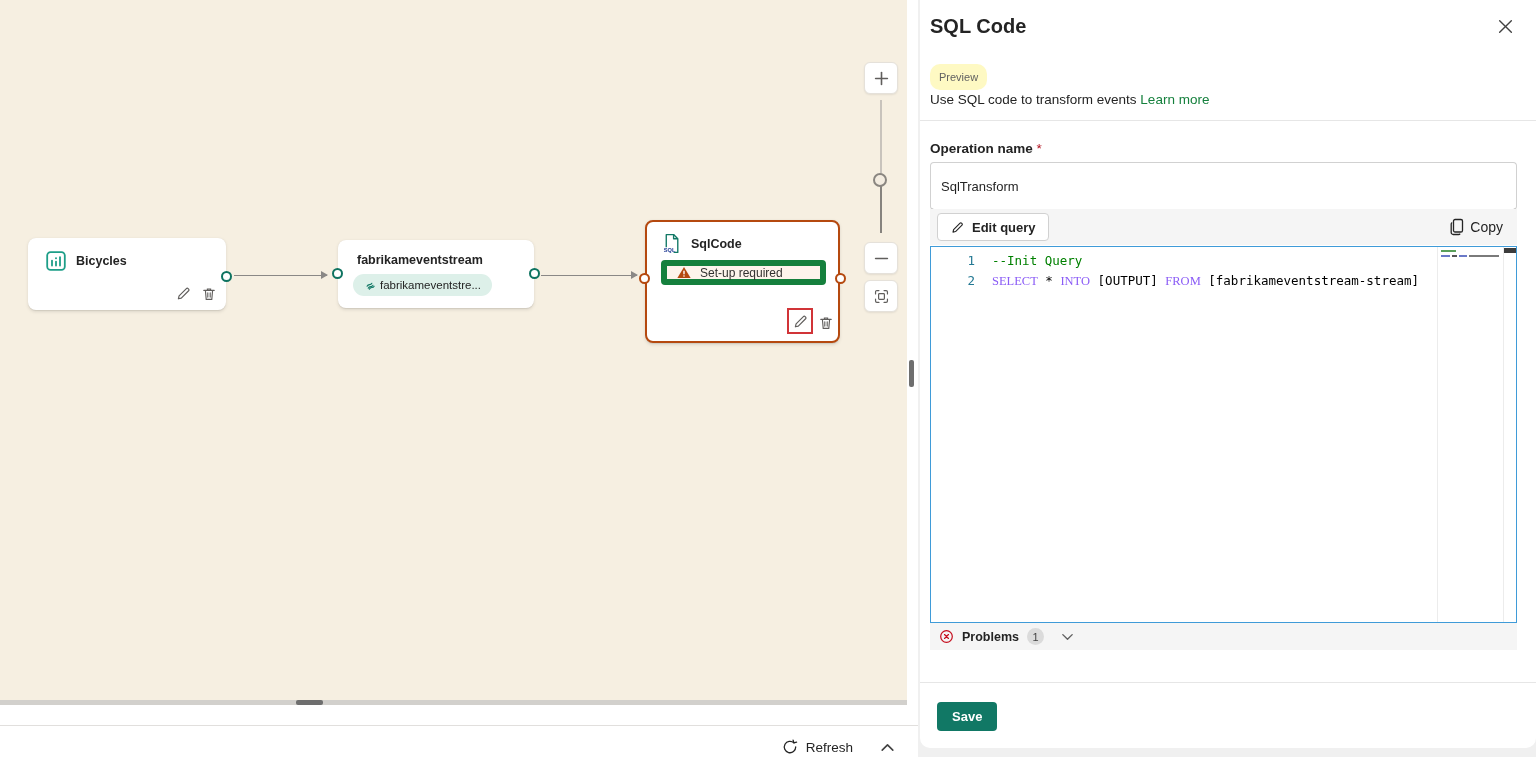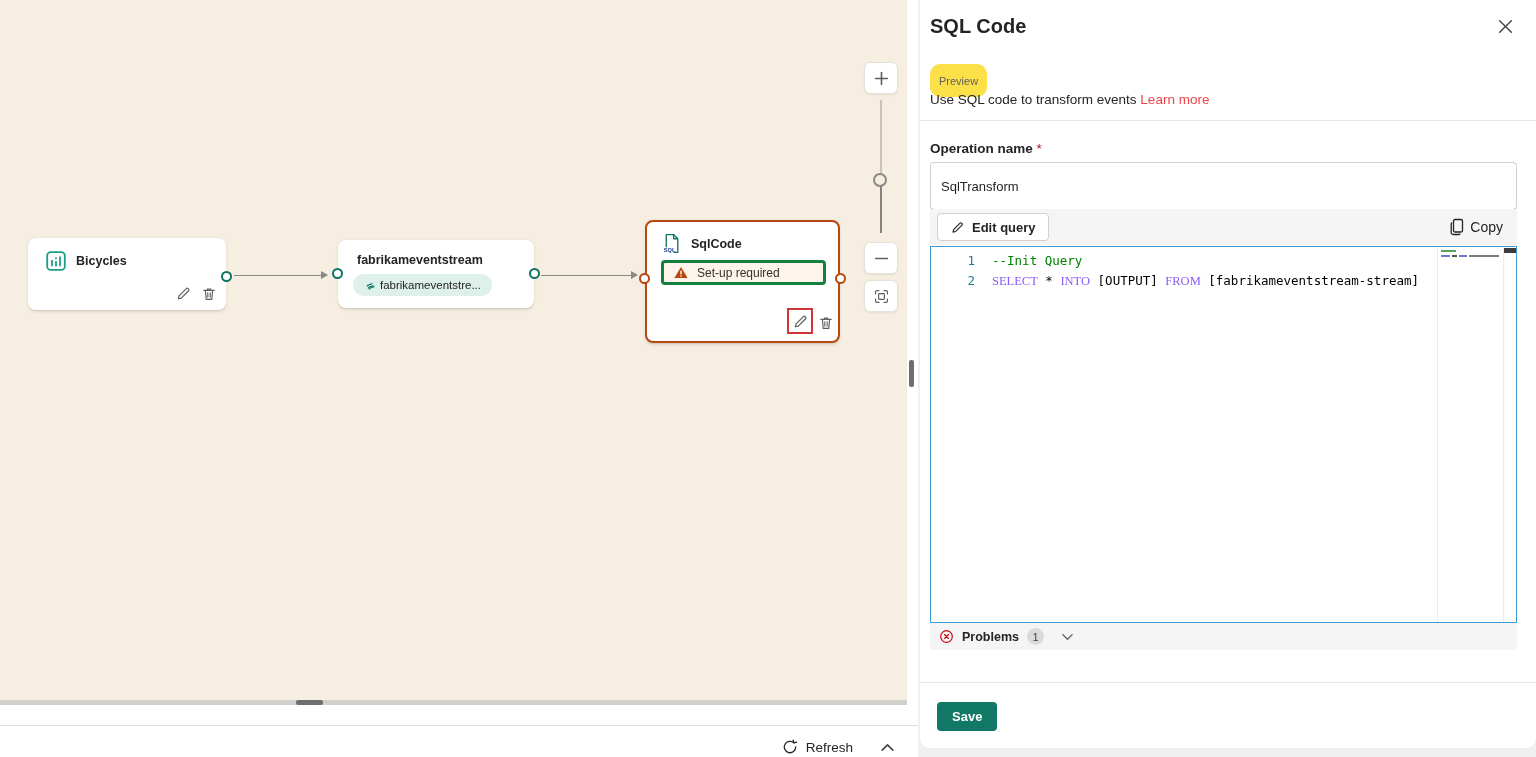--- a/index.html
+++ b/index.html
@@ -17,21 +17,21 @@
   .node-bicycles { left:28px; top:238px; width:198px; height:72px;padding-left:41px; }
   .node-bicycles .hd { position:absolute; left:18px; top:13px; display:flex; align-items:center; gap:10px; }
   .node-actions { position:absolute; right:9px; bottom:8px; display:flex; gap:9px; align-items:center; color:#605e5c; }
 
   .node-stream { left:338px; top:240px; width:196px; height:68px; }
   .node-stream .hd { position:absolute; left:19px; top:10px; }
   .stream-pill { position:absolute; left:15px; top:34px; height:22px; display:inline-flex; align-items:center; gap:2px; padding:0 11px; background:#ddf0e9; border-radius:11px; font-size:11.5px; color:#242424; }
 
   .node-sqlcode { left:645px; top:220px; width:195px; height:123px; border:2px solid #b5490f; }
   .node-sqlcode .hd { position:absolute; left:14px; top:11px; display:flex; align-items:center; gap:9px; }
-  .warn-pill { position:absolute; left:14px; top:38px; width:165px; height:25px; display:flex; align-items:center; gap:9px; padding:0 10px; background:#fdf4ec; border:3px solid #15803d; border-radius:4px; font-size:12px; color:#323130; }
+  .warn-pill { position:absolute; left:14px; top:38px; width:165px; height:25px; display:flex; align-items:center; gap:9px; padding:0 10px; background:#fdf4ec; border:6px solid #15803d; border-radius:4px; font-size:12px; color:#323130; }
   .red-box { position:absolute; right:25px; bottom:7px; width:26px; height:26px; border:2px solid #d13438; display:flex; align-items:center; justify-content:center; color:#605e5c; }
   .sql-trash { position:absolute; right:4px; bottom:10px; color:#605e5c; }
 
   .port { position:absolute; width:11px; height:11px; border-radius:50%; background:#fff; border:2.5px solid #0e7360; z-index:3; }
   .port.orange { border-color:#b5490f; }
 
   .edge { position:absolute; height:0; border-top:1.6px solid #8a8886; }
   .edge .arrowhead { position:absolute; right:-1px; top:-5px; width:0; height:0; border-left:7px solid #8a8886; border-top:4.5px solid transparent; border-bottom:4.5px solid transparent; }
 
   
@@ -47,23 +47,23 @@
   .v-scroll-thumb { position:absolute; left:2px; top:360px; width:5px; height:27px; background:#6e6e6e; border-radius:2px; }
 
   
   .bottom-bar { position:absolute; left:0; top:705px; width:918px; height:43px; background:#fff; border-top:1px solid #e1dfdd; display:flex; align-items:center; justify-content:flex-end; gap:26px; padding-right:22px;margin-top:20px; }
   .refresh-btn { display:flex; align-items:center; gap:8px; font-size:13.5px; color:#242424; cursor:pointer; }
 
   
   .panel { position:absolute; left:920px; top:0; width:616px; height:748px; background:#fff; border-radius:0 0 10px 10px;padding-left:20px; }
   .panel-title { position:absolute; left:10px; top:15px; font-size:20px; font-weight:700; color:#242424; }
   .close-btn { position:absolute; right:22px; top:18px; color:#424242; cursor:pointer; }
-  .preview-badge { position:absolute; left:10px; top:64px; height:33px; display:inline-flex; align-items:center; padding:0 9px; background:#fde047; border-radius:10px; font-size:11px; color:#616161; }
+  .preview-badge { position:absolute; left:10px; top:64px; height:26px; display:inline-flex; align-items:center; padding:0 9px; background:#fef9c3; border-radius:10px; font-size:11px; color:#616161; }
   .desc { position:absolute; left:10px; top:92px; font-size:13.5px; color:#242424; }
-  .desc a { color:#ef4444; text-decoration:none; }
+  .desc a { color:#15803d; text-decoration:none; }
   .divider { position:absolute; left:0; width:616px; height:1px; background:#e6e6e6; }
   .op-label { position:absolute; left:10px; top:141px; font-size:13.5px; font-weight:700; color:#242424; }
   .req { color:#b10e1c; font-weight:400; }
   .op-input { position:absolute; left:10px; top:162px; width:587px; height:48px; border:1px solid #d1d1d1; border-bottom-color:#8a8886; border-radius:4px; font-family:"Liberation Sans",sans-serif; font-size:13px; color:#242424; padding:0 10px; background:#fff; }
 
   .editor-toolbar { position:absolute; left:10px; top:209px; width:587px; height:36px; background:#f5f5f5; display:flex; align-items:center; }
   .edit-query-btn { position:absolute; left:7px; top:4px; height:28px; display:inline-flex; align-items:center; gap:7px; padding:0 12px; background:#fff; border:1px solid #d1d1d1; border-radius:4px; font-size:13px; font-weight:700; color:#242424; cursor:pointer; }
   .copy-btn { position:absolute; right:14px; top:5px; height:26px; display:inline-flex; align-items:center; gap:5px; font-size:14px; color:#242424; background:transparent; border:none; cursor:pointer; font-family:"Liberation Sans",sans-serif; }
 
   .editor { position:absolute; left:10px; top:246px; width:587px; height:377px; border:1px solid #3f9bd8; background:#fff; }

